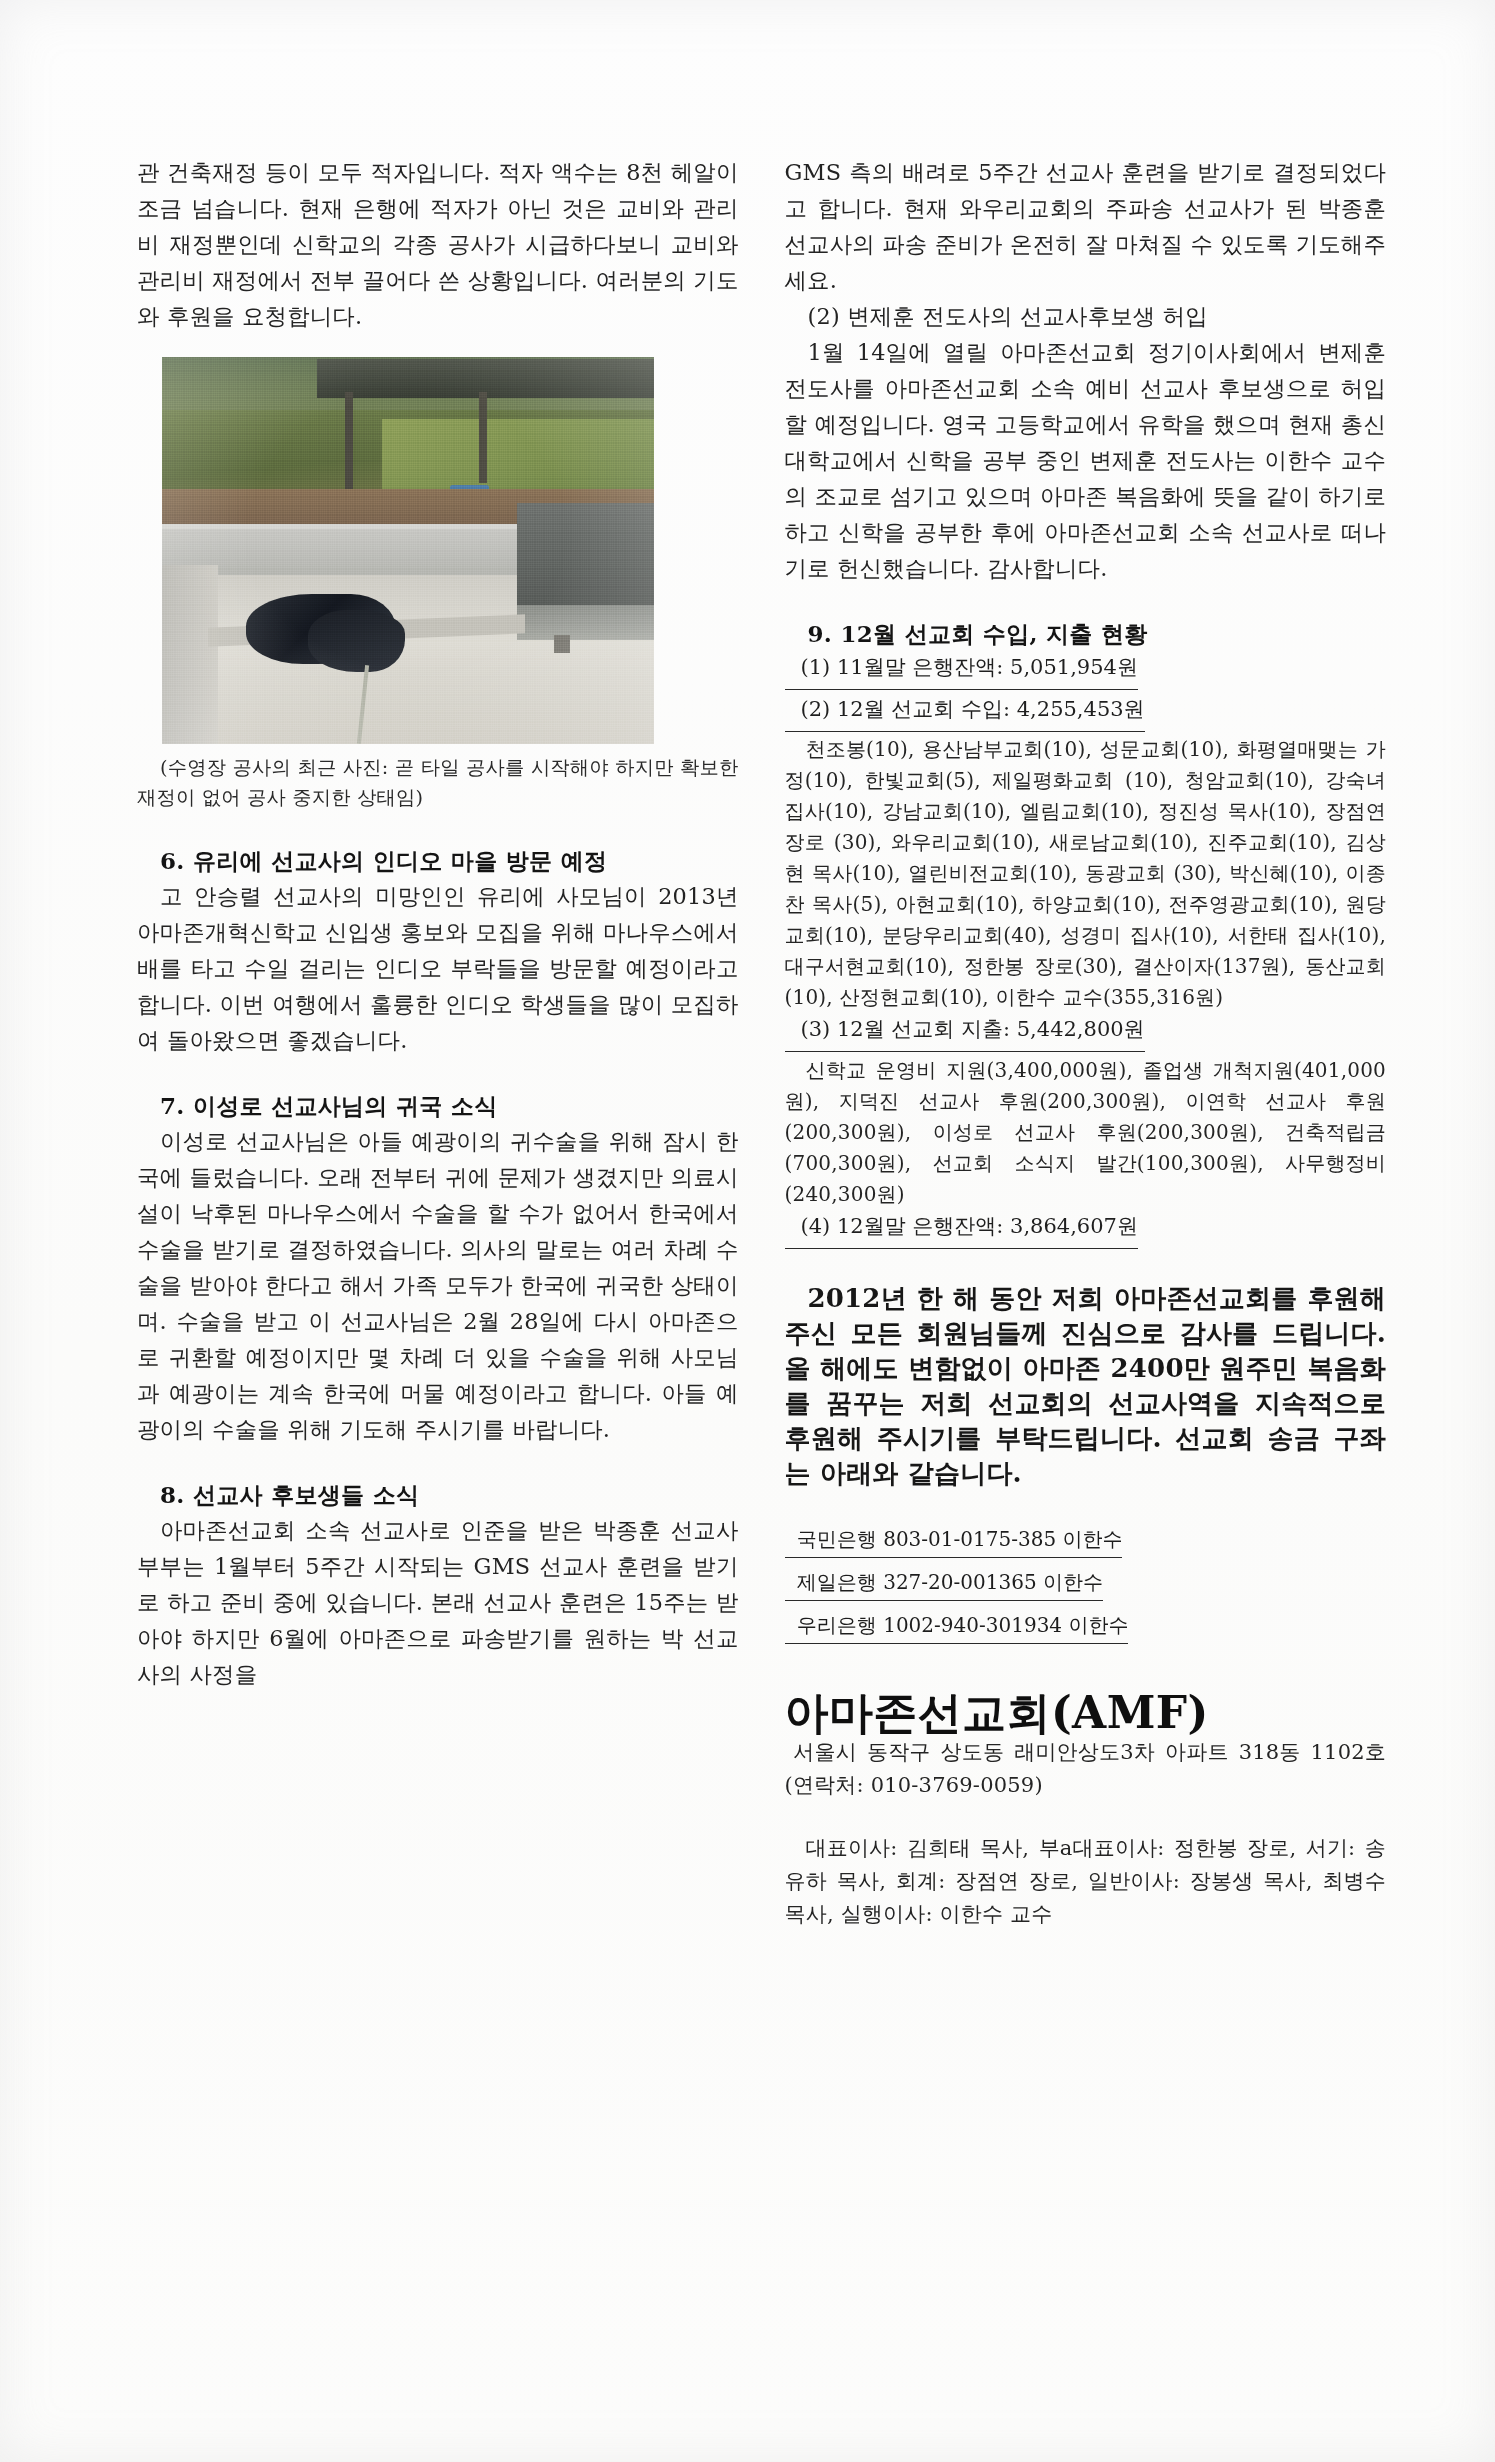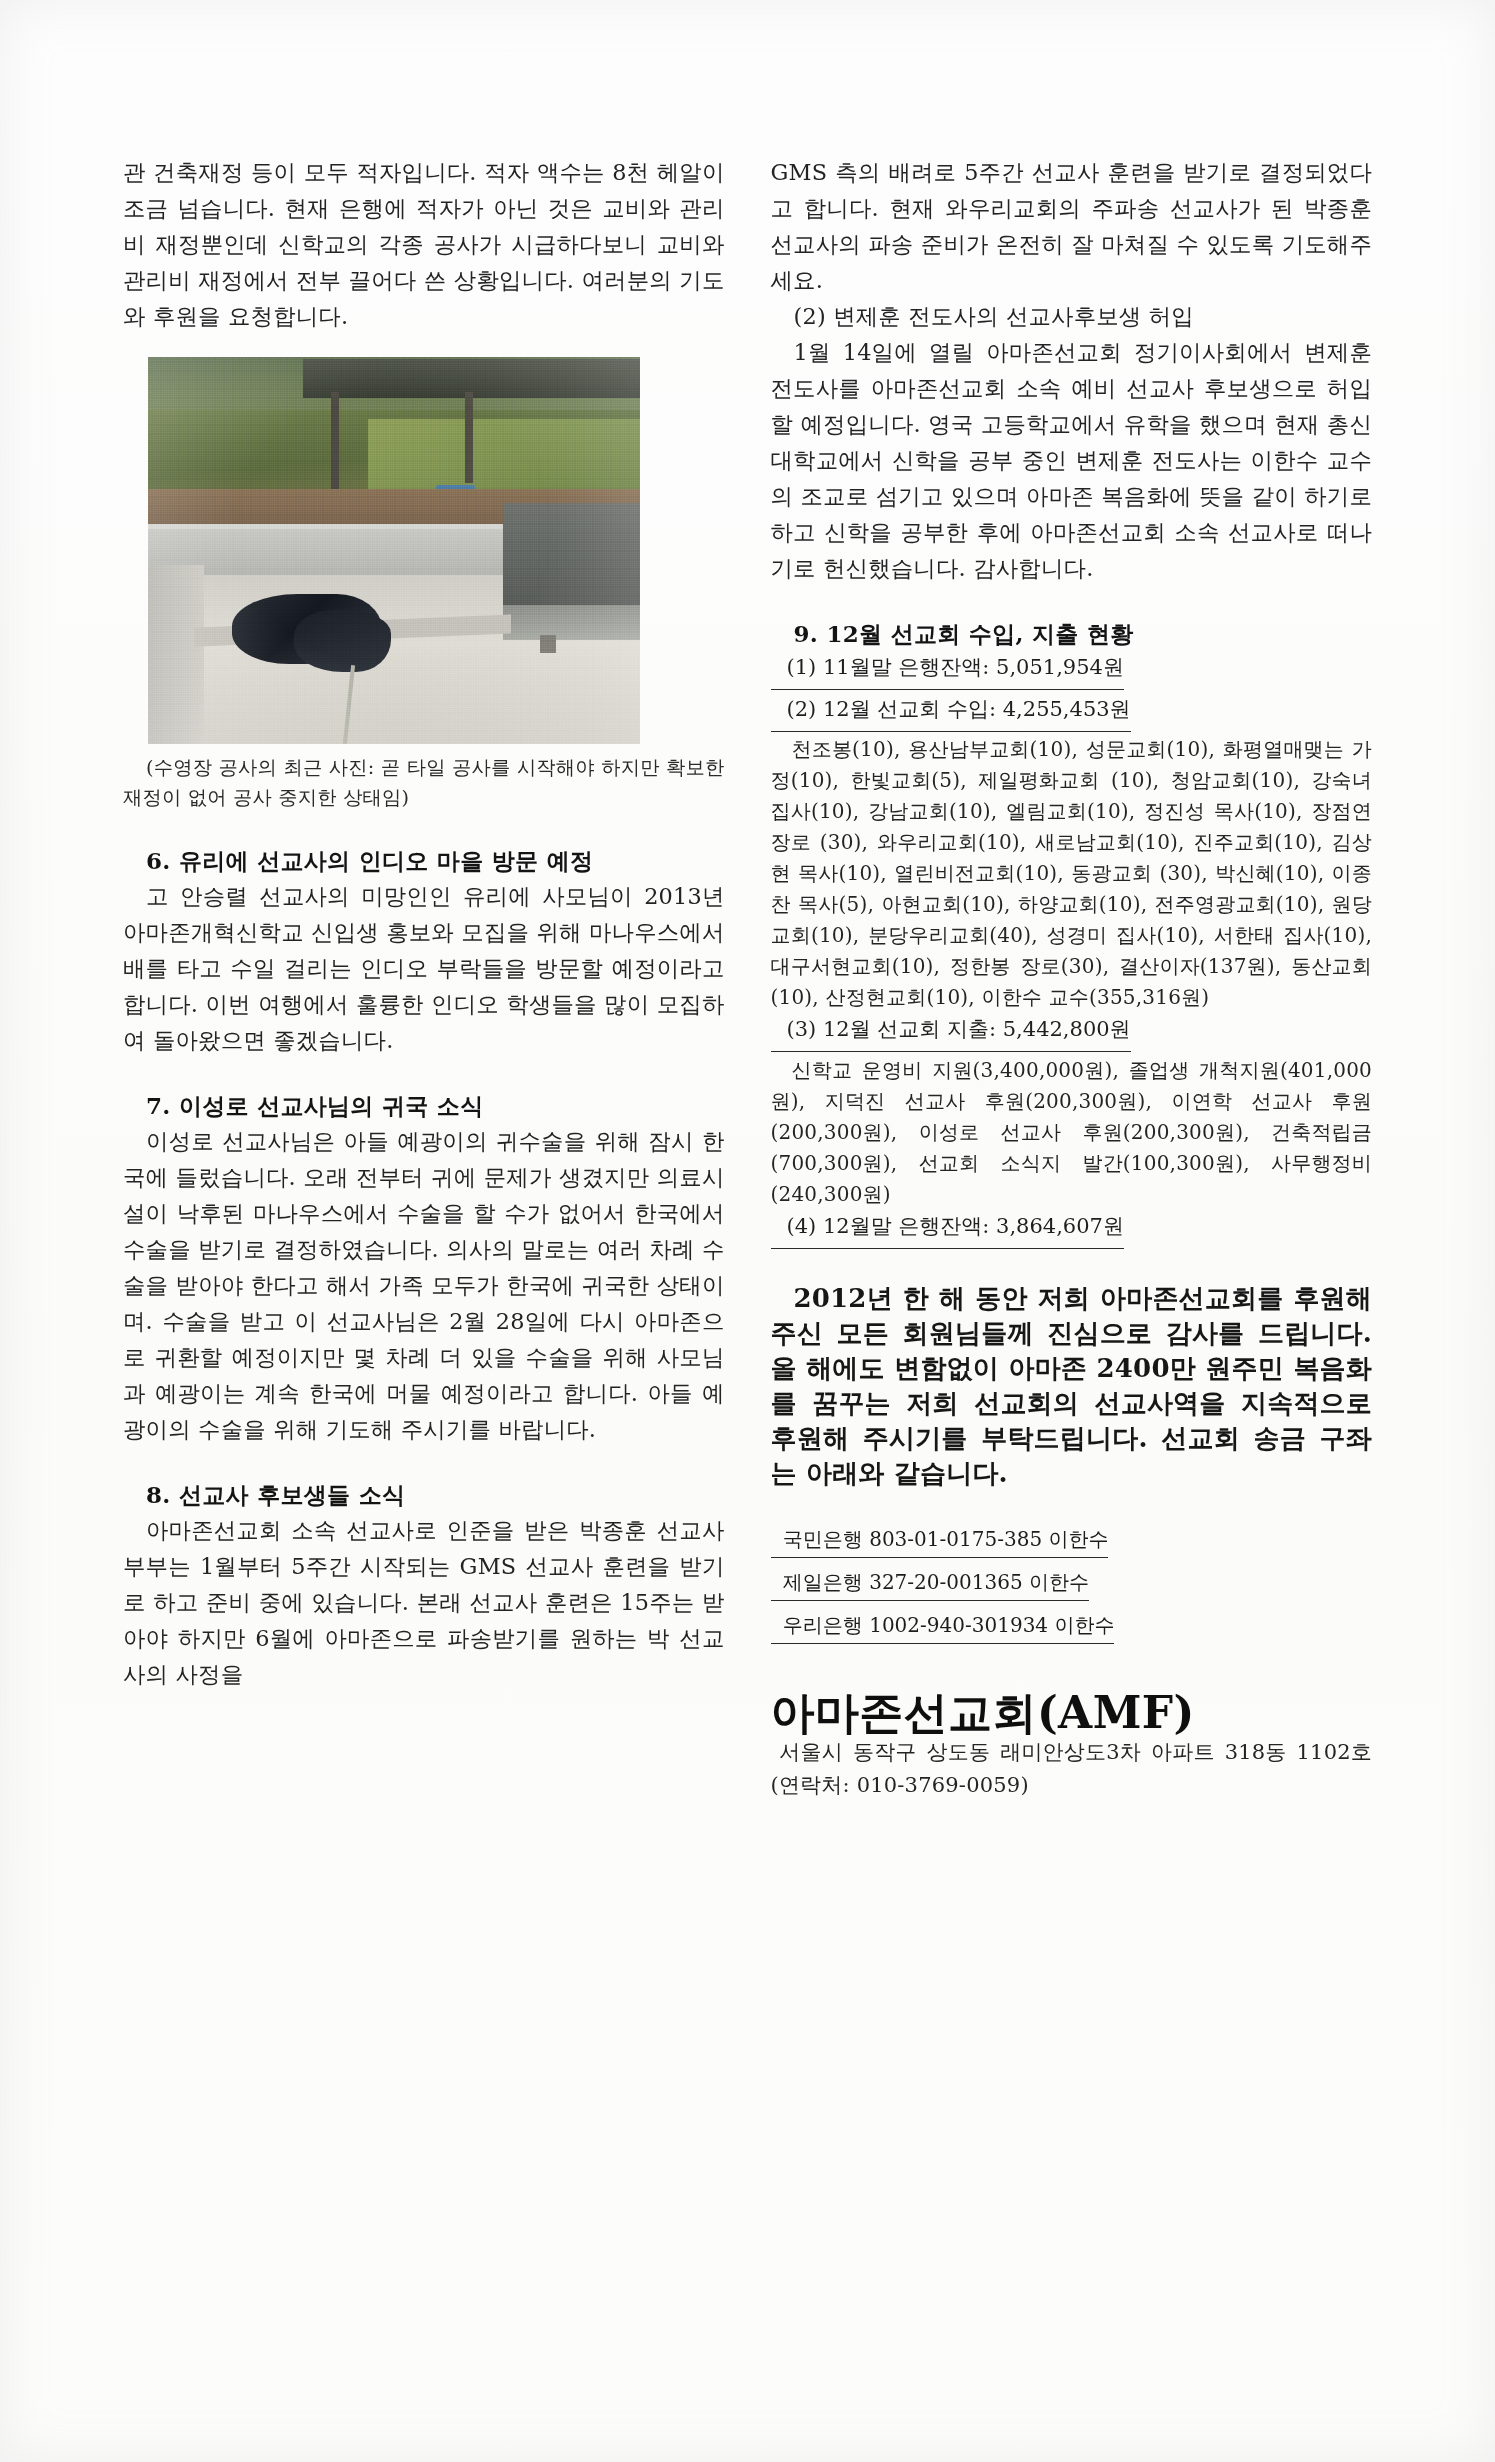--- a/index.html
+++ b/index.html
@@ -16,21 +16,21 @@
     background:
       linear-gradient(to bottom,#fdfdfd 0%,#fbfbfa 55%,#fcfcfb 100%);
   }
   .scan-edge{
     position:absolute;left:0;top:0;width:1495px;height:2462px;
     box-shadow:inset 0 0 53px rgba(180,180,185,.18);
     pointer-events:none;
   }
   .columns{
     position:absolute;
-    left:123px;top:154px;
+    left:137px;top:154px;
     width:1249px;
     display:flex;
     gap:46px;
   }
   .col{width:602px;}
   p{
     margin:0;
     font-size:22.4px;
     line-height:36px;
     text-align:justify;
@@ -292,17 +292,18 @@
       <div><span class="bank">제일은행 327-20-001365 이한수</span></div>
       <div><span class="bank">우리은행 1002-940-301934 이한수</span></div>
 
       <div class="gap-l"></div>
 
       <h2 class="org-title">아마존선교회(AMF)</h2>
       <p class="addr">서울시 동작구 상도동 래미안상도3차 아파트 318동 1102호 (연락처: 010-3769-0059)</p>
 
       <div class="gap-m"></div>
 
+      <p class="officers">대표이사: 김희태 목사, 부a대표이사: 정한봉 장로, 서기: 송유하 목사, 회계: 장점연 장로, 일반이사: 장봉생 목사, 최병수 목사, 실행이사: 이한수 교수</p>
     </div>
 
   </div>
 </div>
 
 
 </body></html>

